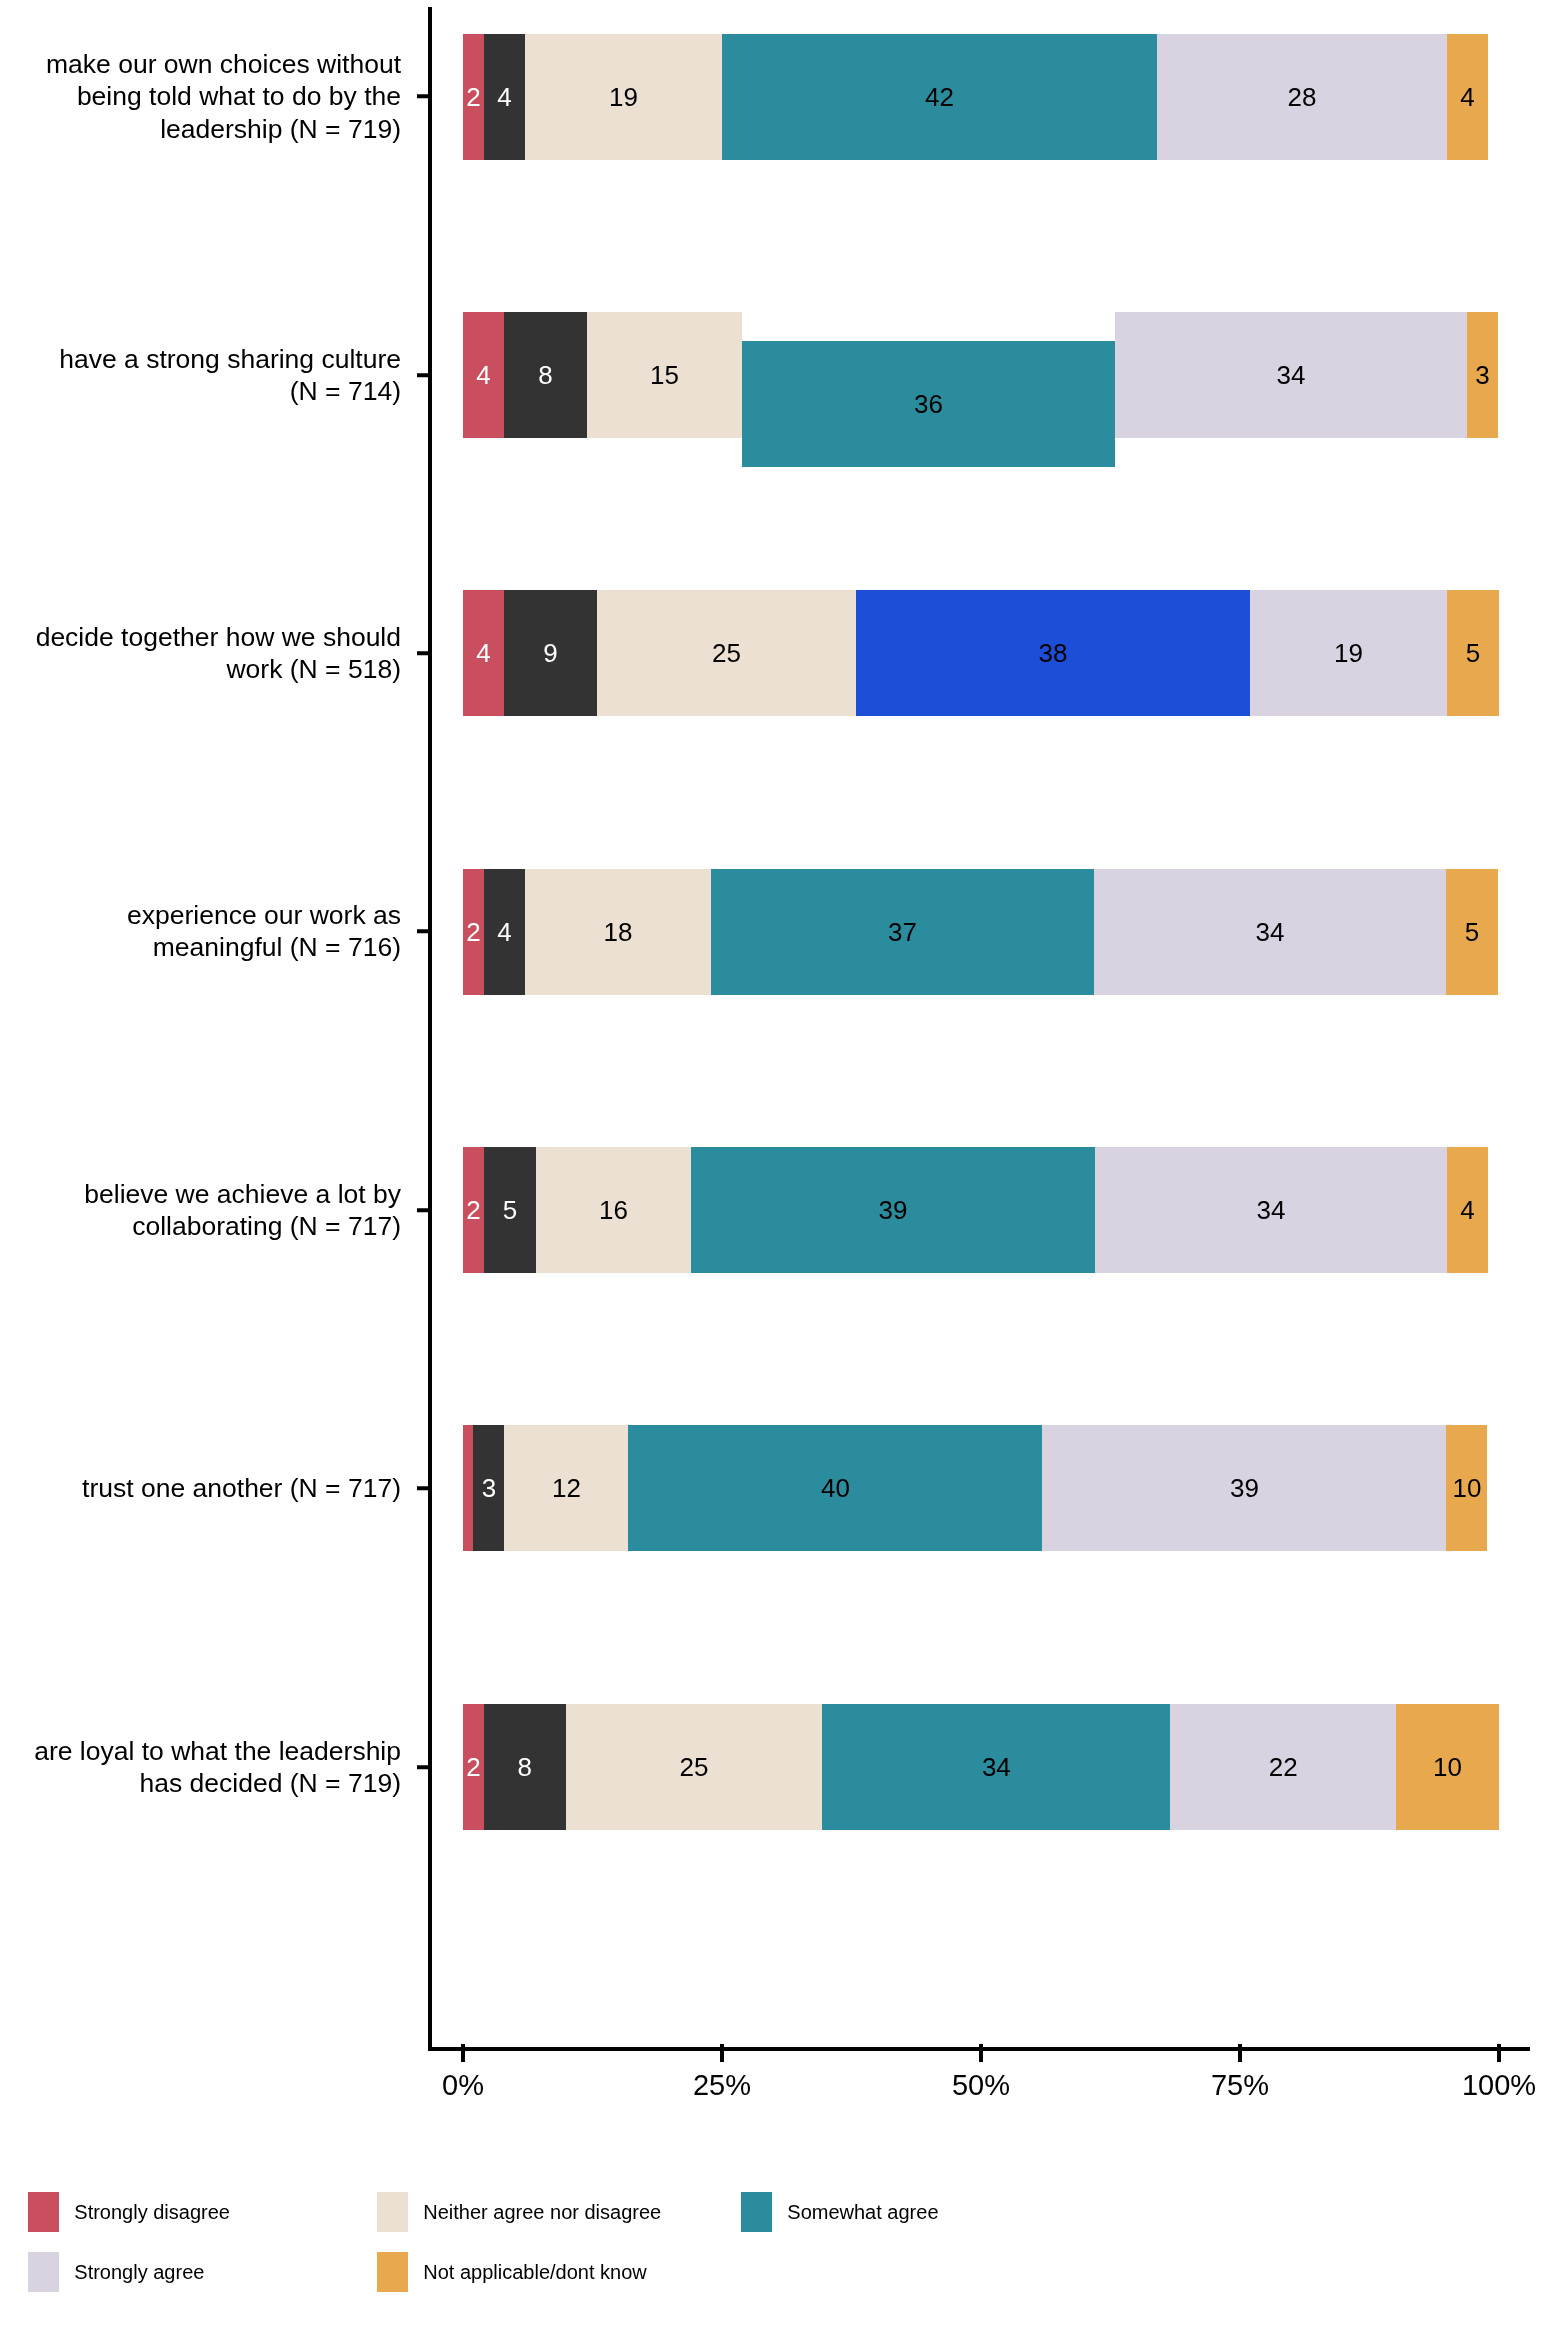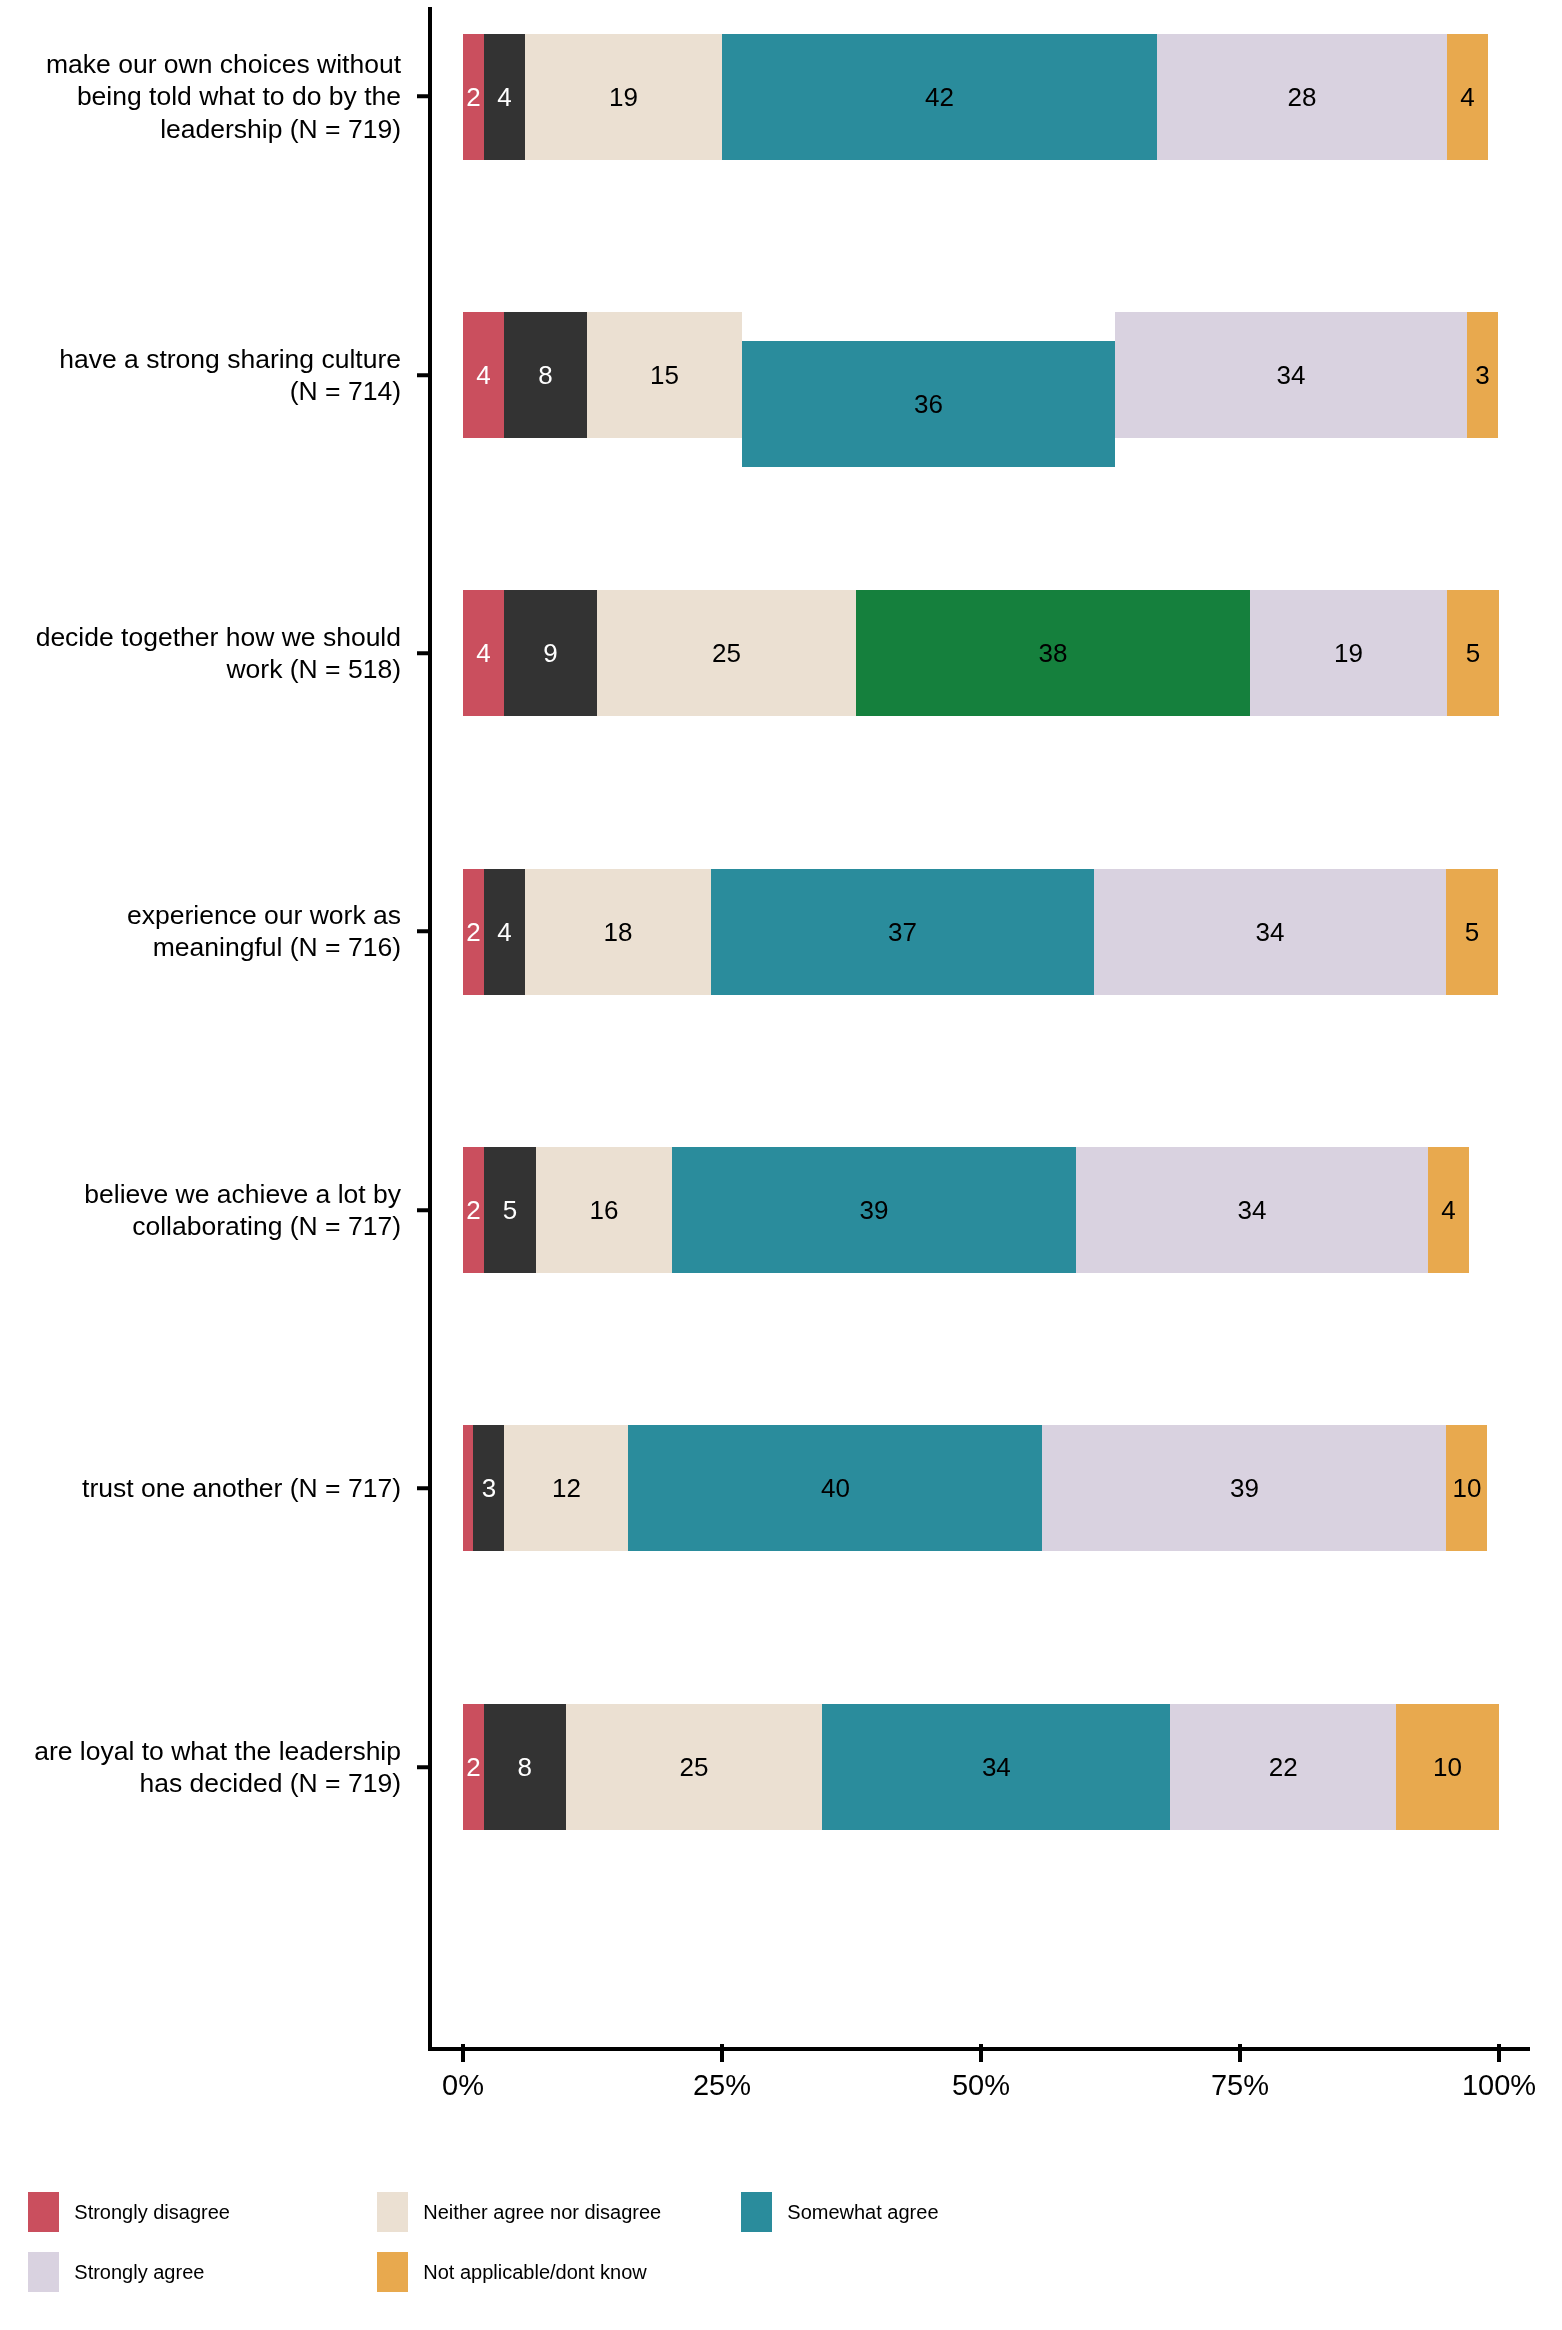--- a/index.html
+++ b/index.html
@@ -198,21 +198,21 @@
         <div class="row" style="top: 583px;">
           <div class="seg" style="width: 41px; background: rgb(202, 79, 94);">
             <span class="seg-label label-light">4</span>
           </div>
           <div class="seg" style="width: 93px; background: rgb(51, 51, 51);">
             <span class="seg-label label-light">9</span>
           </div>
           <div class="seg" style="width: 259px; background: rgb(235, 224, 210);">
             <span class="seg-label label-dark">25</span>
           </div>
-          <div class="seg" style="width: 394px; background: #15803d; text-align: right;">
+          <div class="seg" style="width: 394px; background: #1d4ed8; text-align: right;">
             <span class="seg-label label-dark">38</span>
           </div>
           <div class="seg" style="width: 197px; background: rgb(217, 210, 224);">
             <span class="seg-label label-dark">19</span>
           </div>
           <div class="seg" style="width: 52px; background: rgb(232, 169, 78);">
             <span class="seg-label label-dark">5</span>
           </div>
         </div>
         <div class="row" style="top: 862px;">
@@ -235,21 +235,21 @@
             <span class="seg-label label-dark">5</span>
           </div>
         </div>
         <div class="row" style="top: 1140px;">
           <div class="seg" style="width: 21px; background: rgb(202, 79, 94);">
             <span class="seg-label label-light">2</span>
           </div>
           <div class="seg" style="width: 52px; background: rgb(51, 51, 51);">
             <span class="seg-label label-light">5</span>
           </div>
-          <div class="seg" style="width: 136px; background: rgb(235, 224, 210);">
+          <div class="seg" style="width: 155px; background: rgb(235, 224, 210);">
             <span class="seg-label label-dark">16</span>
           </div>
           <div class="seg" style="width: 404px; background: rgb(42, 140, 156);">
             <span class="seg-label label-dark">39</span>
           </div>
           <div class="seg" style="width: 352px; background: rgb(217, 210, 224);">
             <span class="seg-label label-dark">34</span>
           </div>
           <div class="seg" style="width: 41px; background: rgb(232, 169, 78);">
             <span class="seg-label label-dark">4</span>

